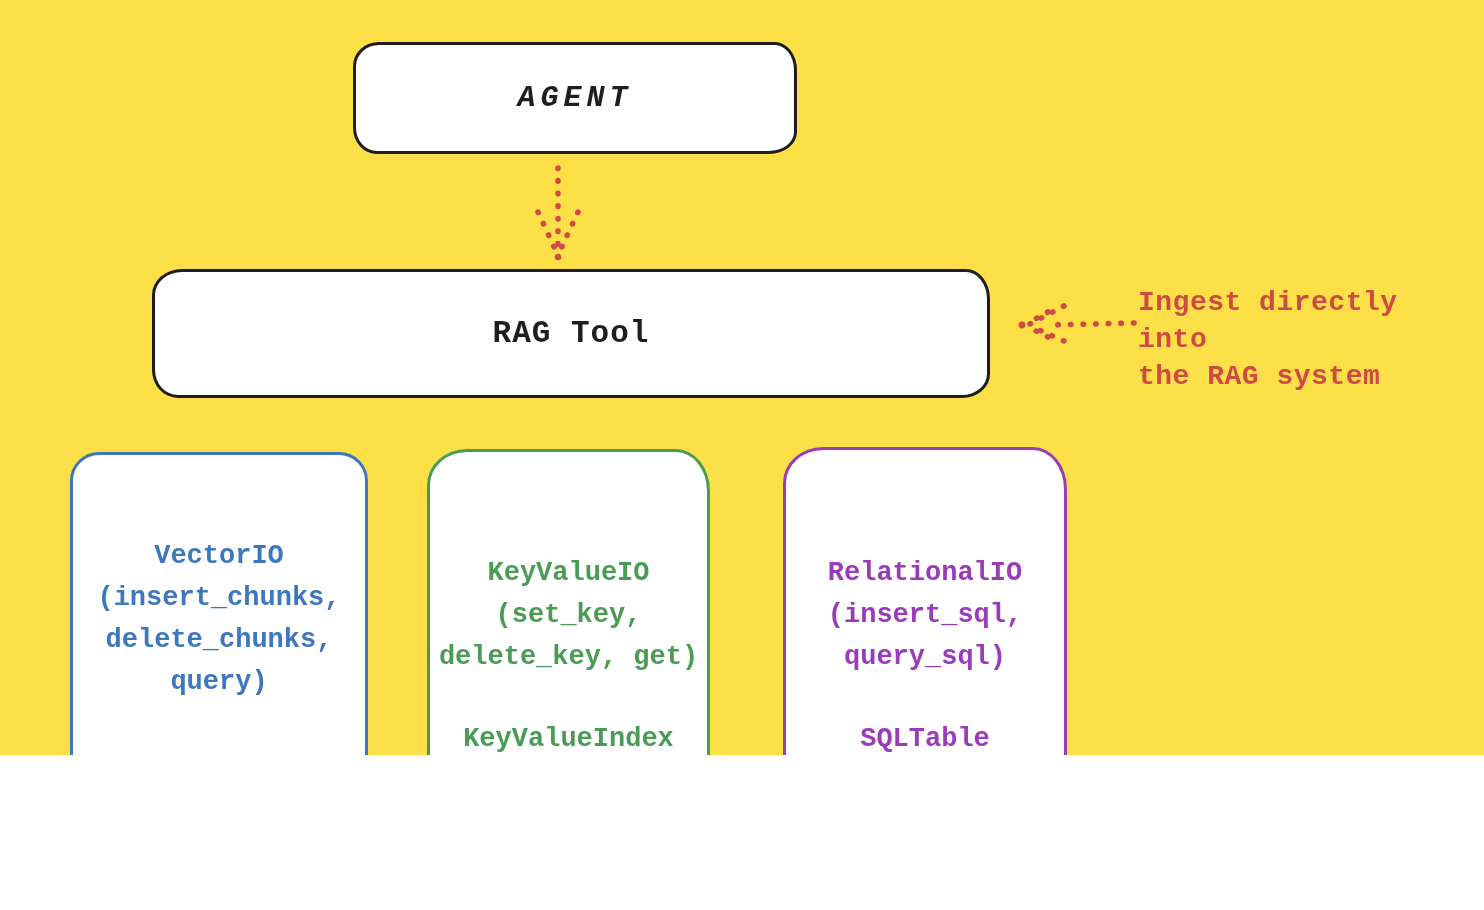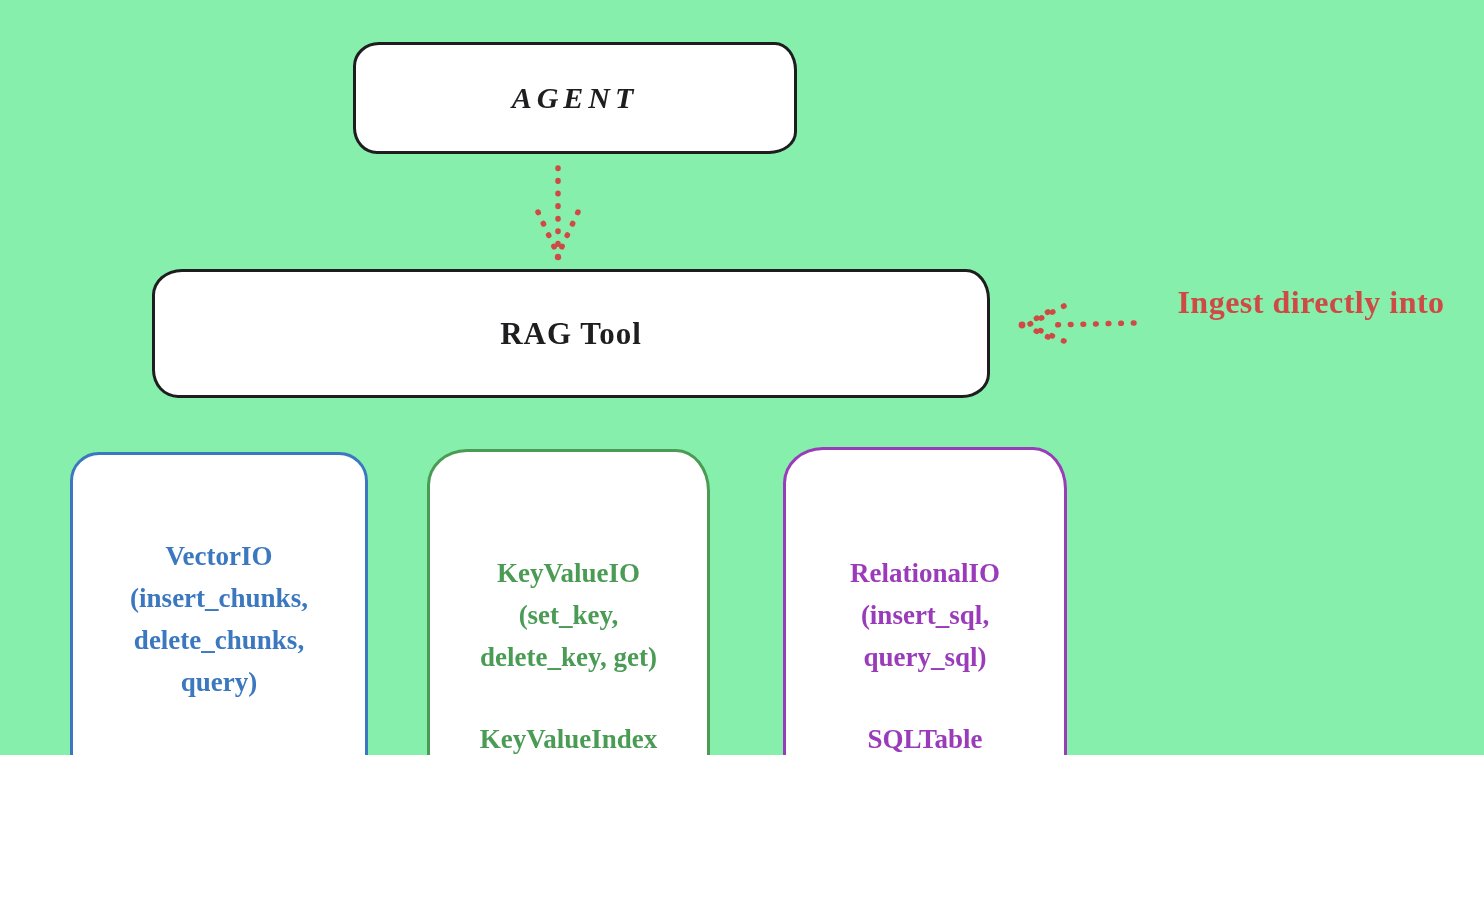--- a/index.html
+++ b/index.html
@@ -4,23 +4,23 @@
 <style>
   html, body {
     margin: 0;
     padding: 0;
     background: #ffffff;
   }
   #canvas {
     position: relative;
     width: 1484px;
     height: 755px;
-    background: #86efac;
+    background: #fde047;
     overflow: hidden;
-    font-family: Liberation Serif, serif;
+    font-family: Liberation Mono, monospace;
   }
   .node {
     position: absolute;
     box-sizing: border-box;
     display: flex;
     align-items: center;
     justify-content: center;
     background: #ffffff;
   }
   
@@ -45,22 +45,21 @@
     font-size: 31px;
     font-weight: 600;
     letter-spacing: 1px;
     color: #1e1e20;
     text-align: right;
   }
   
   .annotation-text {
     position: absolute;
     left: 1138px; top: 284px; width: 346px;
-    text-align: center;
-    font-size: 32px;
+    font-size: 28px;
     font-weight: bold;
     line-height: 37px;
     color: #cf4a45;
     letter-spacing: 0.5px;
   }
   
   .io-box {
     position: absolute;
     box-sizing: border-box;
     display: flex;
@@ -115,20 +114,21 @@
   <div class="node agent-box">
     <span class="agent-label">AGENT</span>
   </div>
 
   <div class="node rag-box">
     <span class="rag-label">RAG Tool</span>
   </div>
 
   <div class="annotation-text">
     <div>Ingest directly into</div>
+    <div>the RAG system</div>
   </div>
 
   <div class="io-box vector-box">
     <div>VectorIO</div>
     <div>(insert_chunks,</div>
     <div>delete_chunks,</div>
     <div>query)</div>
     <div class="spacer"></div>
   </div>
 

